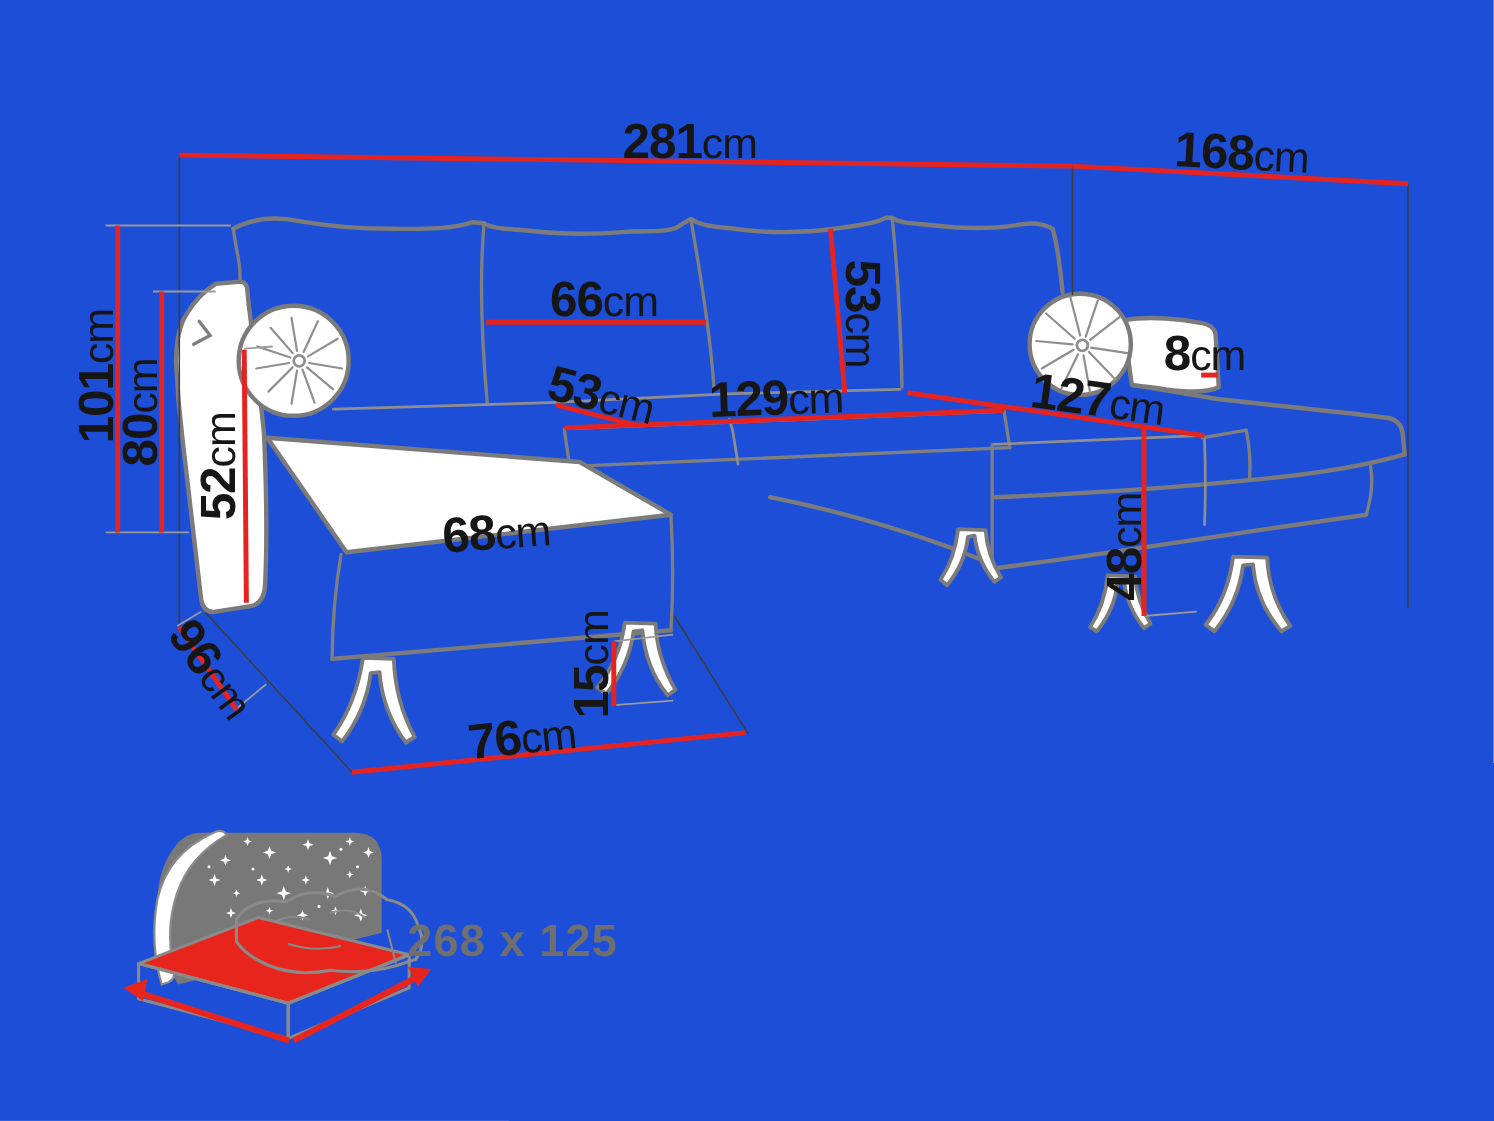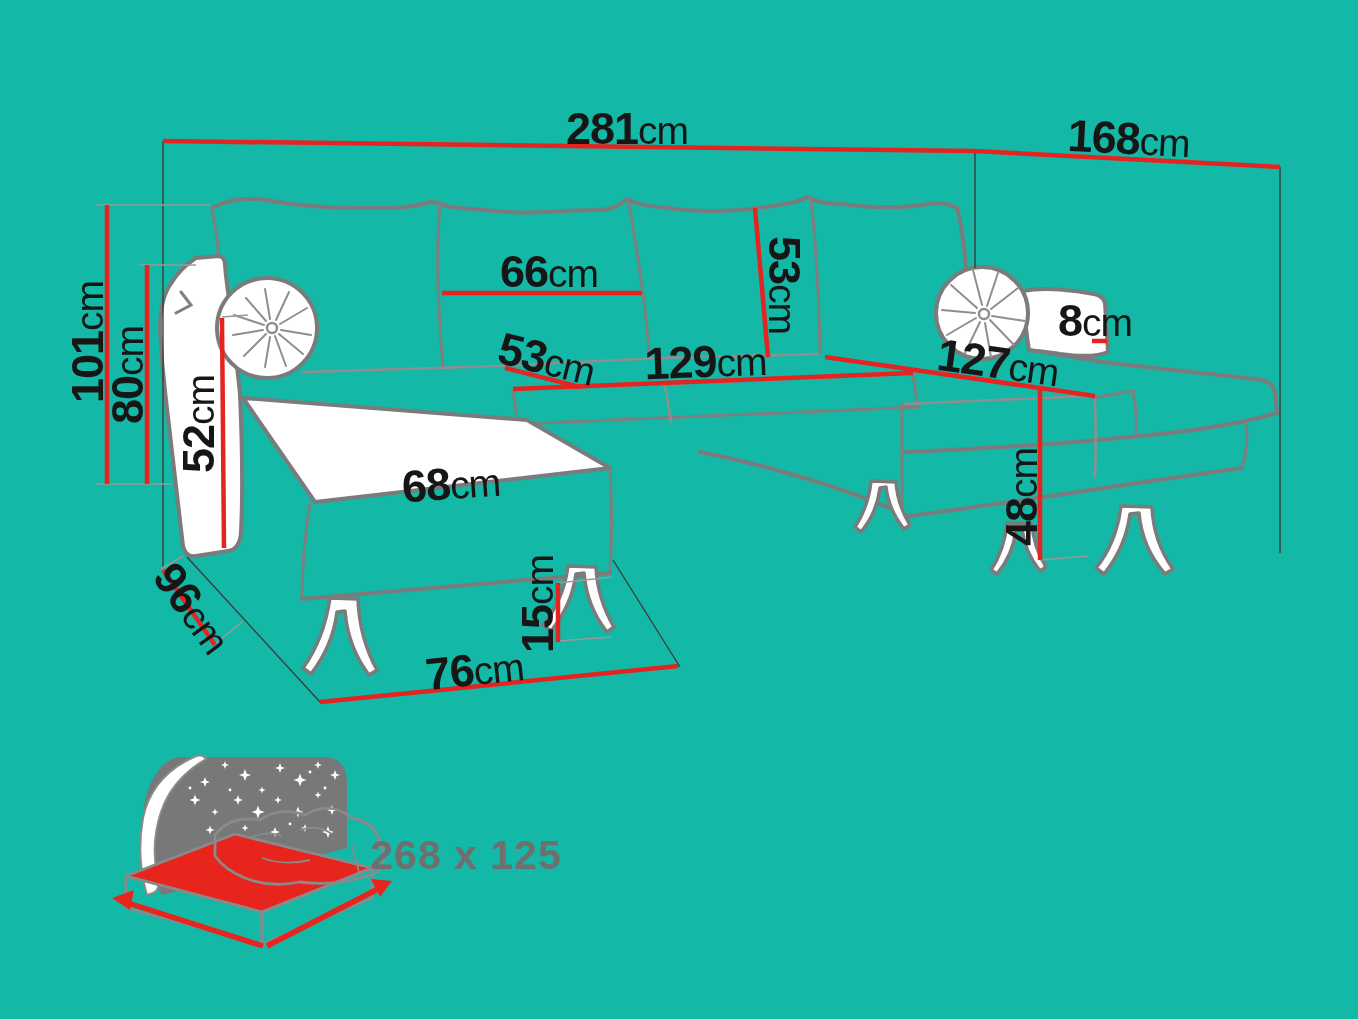--- a/index.html
+++ b/index.html
@@ -1,16 +1,16 @@
 <!DOCTYPE html>
 <html><head>
 <meta charset="utf-8">
 <style>
   html,body{margin:0;padding:0;background:#fff;}
-  .stage{position:relative;width:1358px;height:1019px;background:#14b8a6;overflow:hidden;}
+  .stage{position:relative;width:1358px;height:1019px;background:#1d4ed8;overflow:hidden;}
   svg{display:block;}
   text{font-family:"Liberation Sans",sans-serif;fill:#161616;}
   .num{font-weight:700;font-size:45px;letter-spacing:-1px;}
   .unit{font-weight:400;font-size:39px;letter-spacing:-1px;}
   .bednum{font-weight:700;font-size:41px;fill:#6f6f6f;letter-spacing:1px;}
   .red{stroke:#e52320;stroke-width:4.5;fill:none;stroke-linecap:butt;}
   .gray{stroke:#7b7b7b;stroke-width:4;fill:none;stroke-linecap:round;stroke-linejoin:round;}
   .gray3{stroke:#7f7f7f;stroke-width:3;fill:none;stroke-linecap:round;}
   .grayt{stroke:#8f8f8f;stroke-width:2.5;fill:none;stroke-linecap:round;}
   .pleat{stroke:#8f8f8f;stroke-width:2;fill:none;stroke-linecap:round;}

